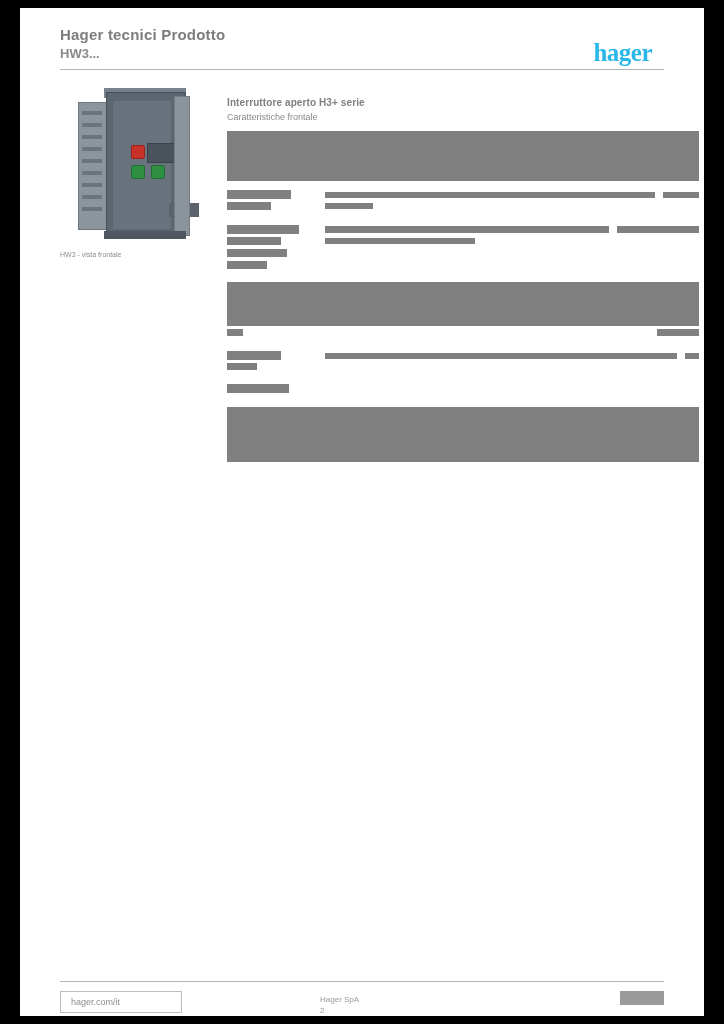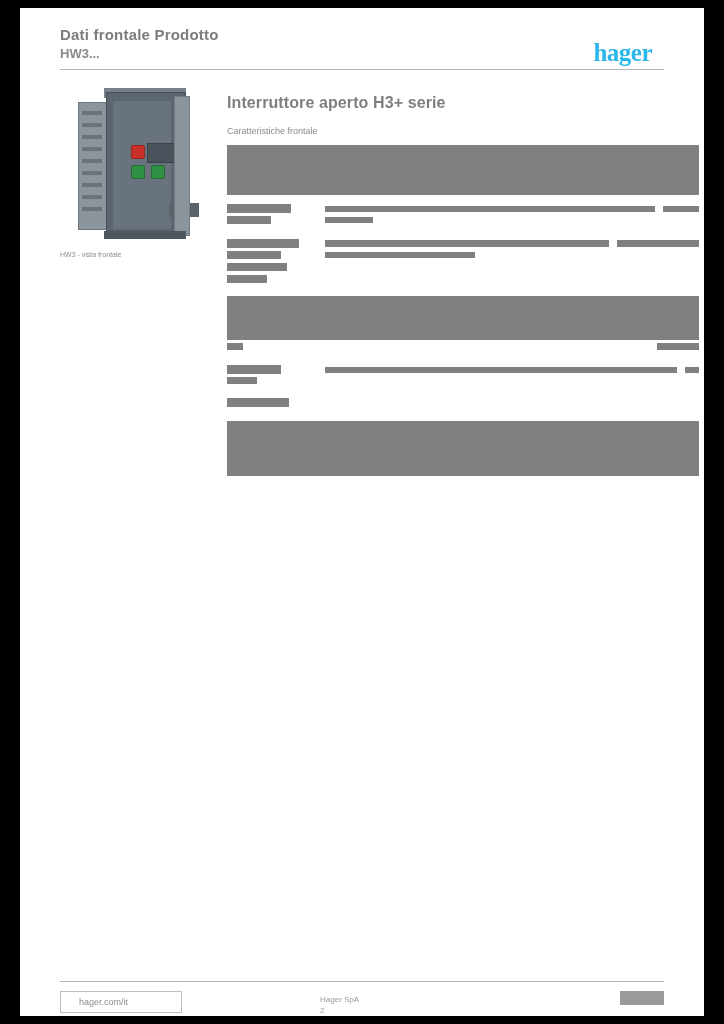--- a/index.html
+++ b/index.html
@@ -194,25 +194,25 @@
   }
 
   
   .content {
     position: absolute;
     left: 207px;
     top: 86px;
     width: 472px;
   }
   .content-title {
-    font-size: 16px;
+    font-size: 10px;
     font-weight: bold;
     color: #7f7f7f;
     line-height: 17px;
-    margin: 0 0 14px 0;
+    margin: 0 0 0 0;
     letter-spacing: 0.1px;
   }
   .content-sub {
     font-size: 9px;
     color: #8a8a8a;
     line-height: 12px;
     margin: 0 0 8px 0;
   }
 
   .block {
@@ -279,21 +279,21 @@
   }
   .footer-url {
     position: absolute;
     left: 40px;
     top: 983px;
     width: 122px;
     height: 22px;
     border: 1px solid #bdbdbd;
     display: flex;
     align-items: center;
-    padding-left: 18px;
+    padding-left: 10px;
     box-sizing: border-box;
     font-size: 9px;
     color: #8d8d8d;
   }
   .footer-center {
     position: absolute;
     left: 300px;
     top: 986px;
     width: 160px;
     font-size: 8px;
@@ -308,21 +308,21 @@
     height: 14px;
     background: #9a9a9a;
   }
 </style>
 </head>
 <body>
 
 <div class="page">
 
   <div class="header">
-    <div class="doc-title">Dati frontale Prodotto</div>
+    <div class="doc-title">Hager tecnici Prodotto</div>
     <div class="doc-subtitle">HW3...</div>
     <div class="logo">
       <span class="logo-text">hager</span>
     </div>
   </div>
   <div class="header-rule"></div>
 
   <div class="product-box">
     <div class="device">
       <div class="device-top"></div>

